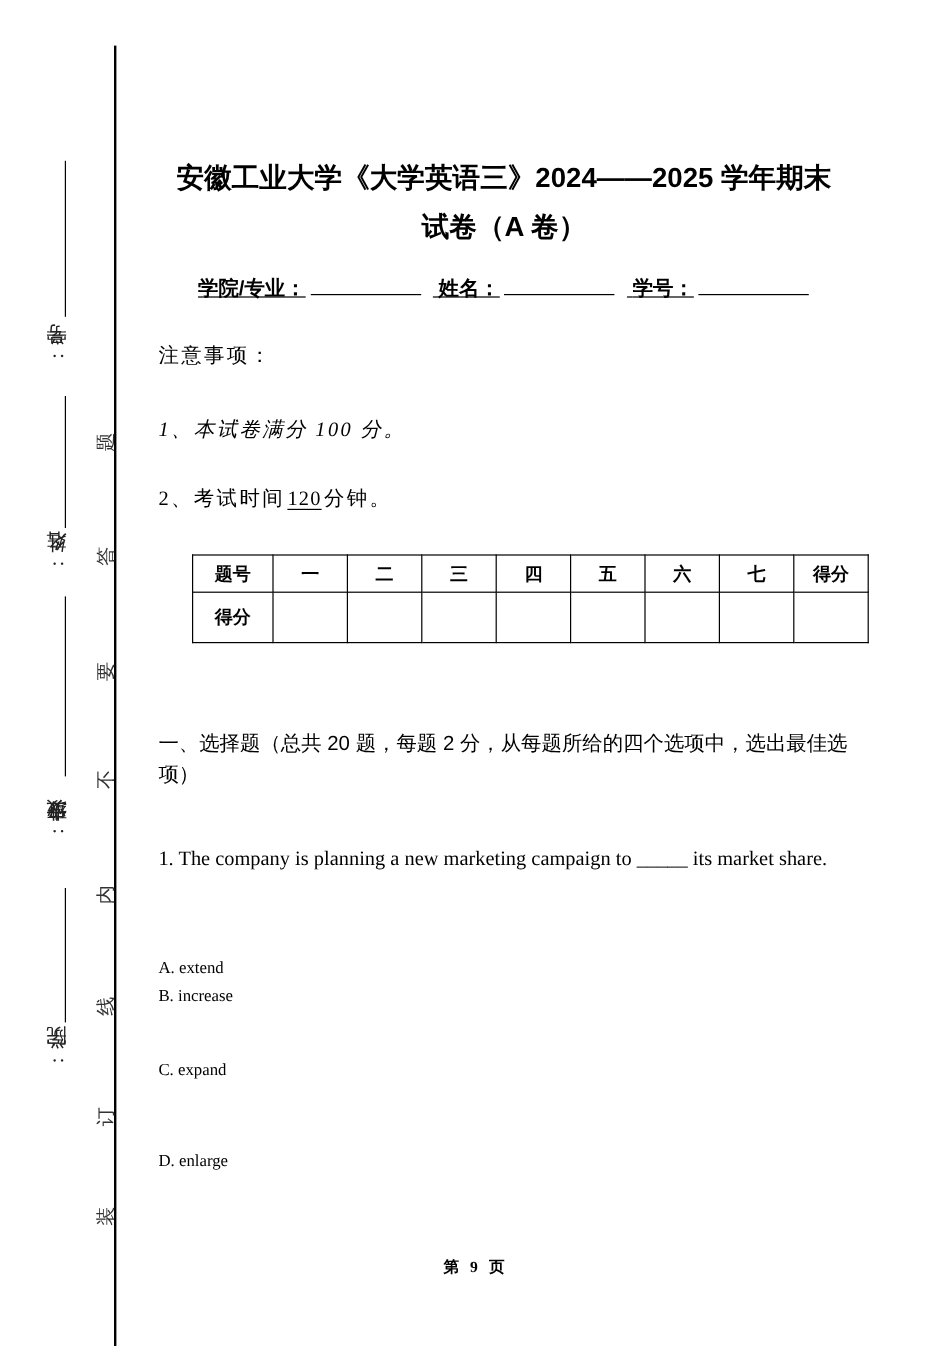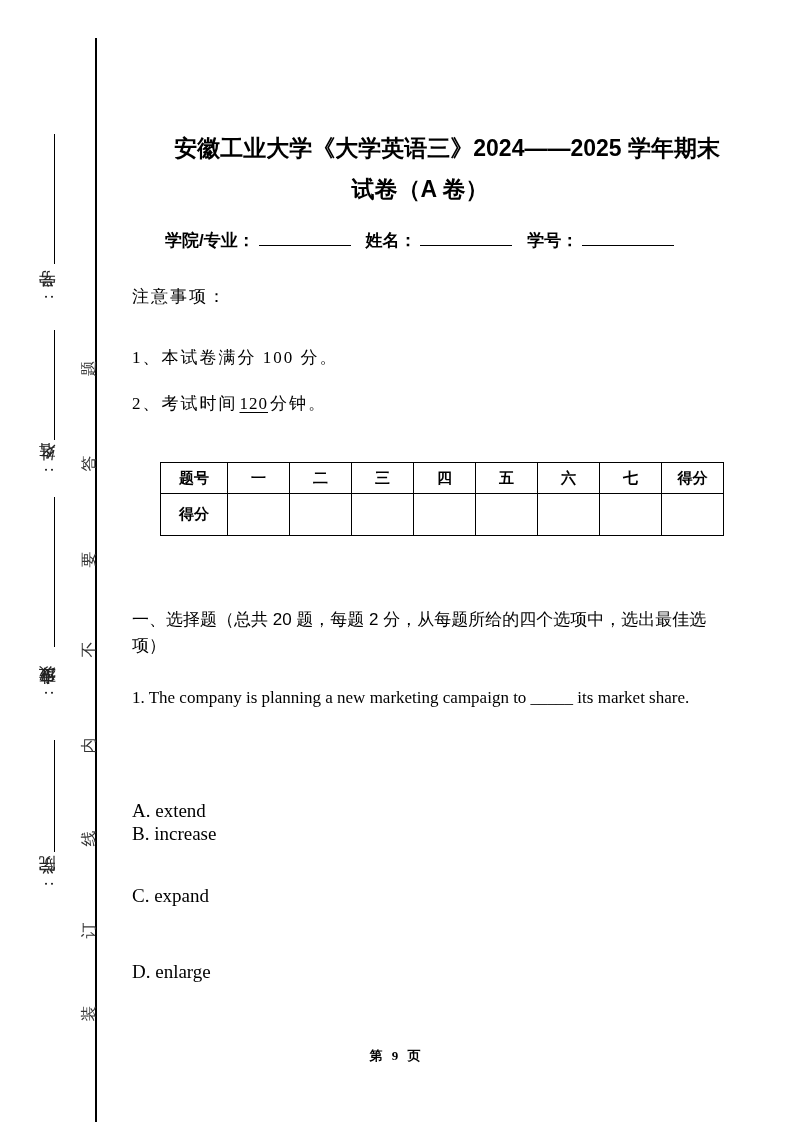--- a/index.html
+++ b/index.html
@@ -2,33 +2,33 @@
 <html><head>
 <meta charset="utf-8">
 <style>
   html, body { margin:0; padding:0; background:#ffffff; }
   body { width:793px; height:1122px; position:relative; overflow:hidden; color:#000; font-family:"Liberation Serif","DejaVu Serif",serif; }
   .binding-line { position:absolute; left:95px; top:38px; width:2px; height:1084px; background:#000; }
   .side-seg { position:absolute; left:54px; width:1px; background:#000; }
   .side-label { position:absolute; left:36px; width:22px; font-size:17px; font-family:"Liberation Serif","DejaVu Serif",serif; writing-mode:vertical-rl; transform:rotate(180deg); display:flex; align-items:center; justify-content:center; color:#222; letter-spacing:1px; }
   .warn-char { position:absolute; left:79px; font-size:16px; color:#333; transform:rotate(-90deg); width:20px; text-align:center; }
   .title { position:absolute; left:120px; width:600px; text-align:center; font-family:"Liberation Sans","DejaVu Sans",sans-serif; font-weight:bold; font-size:23px; letter-spacing:0px; }
-  .info-line { position:absolute; top:229px; left:165px; font-family:"Liberation Sans","DejaVu Sans",sans-serif; font-weight:bold; font-size:17px; white-space:nowrap; }
+  .info-line { position:absolute; top:229px; left:165px; font-family:"Liberation Sans","DejaVu Sans",sans-serif; font-weight:bold; font-size:17px; white-space:nowrap;text-decoration:underline; }
   .info-line .blank { display:inline-block; width:92px; border-bottom:1px solid #000; height:16px; vertical-align:baseline; margin:0 10px 0 4px; }
   .para { position:absolute; left:132px; font-size:17px; letter-spacing:2px; white-space:nowrap; }
   .para .ul { display:inline-block; text-decoration:underline; text-underline-offset:3px; padding:0 2px; letter-spacing:1px; }
   table.score { position:absolute; left:148px; top:462px; border-collapse:collapse; font-family:"Liberation Sans","DejaVu Sans",sans-serif; font-size:15px;margin-left:12px; }
   table.score td { border:1px solid #000; text-align:center; padding:0; }
   table.score td.hdr { font-weight:bold; }
   table.score tr.r0 td { height:30px; }
   table.score tr.r1 td { height:41px; }
   table.score tr.r2 td { height:50px; }
   .section-head { position:absolute; left:132px; top:607px; width:580px; font-family:"Liberation Sans","DejaVu Sans",sans-serif; font-size:17px; line-height:26px; }
   .q { position:absolute; left:132px; width:580px; font-size:17px; line-height:42px; text-align:justify; }
-  .opt { position:absolute; left:132px; font-size:19px; }
+  .opt { position:absolute; left:132px; font-size:14px; }
   .footer { position:absolute; left:0; width:793px; top:1047px; text-align:center; font-family:"Liberation Serif","DejaVu Serif",serif; font-weight:bold; font-size:13px; letter-spacing:3px; }
 </style>
 </head>
 <body>
 
 <div class="binding-line"></div>
 
 <div class="side-seg" style="top:134px;height:130px;"></div>
 <div class="side-label" style="top:268px;height:58px;">学号:</div>
 <div class="side-seg" style="top:330px;height:110px;"></div>
@@ -40,34 +40,34 @@
 
 <div class="warn-char" style="top:358px;">题</div>
 <div class="warn-char" style="top:453px;">答</div>
 <div class="warn-char" style="top:549px;">要</div>
 <div class="warn-char" style="top:639px;">不</div>
 <div class="warn-char" style="top:735px;">内</div>
 <div class="warn-char" style="top:828px;">线</div>
 <div class="warn-char" style="top:920px;">订</div>
 <div class="warn-char" style="top:1003px;">装</div>
 
-<div class="title" style="top:133px;text-align:right;">安徽工业大学《大学英语三》2024——2025 学年期末</div>
+<div class="title" style="top:133px;">安徽工业大学《大学英语三》2024——2025 学年期末</div>
 <div class="title" style="top:174px;">试卷（A 卷）</div>
 
 <div class="info-line">
   <span>学院/专业：</span><span class="blank"></span>
   <span>姓名：</span><span class="blank"></span>
   <span>学号：</span><span class="blank"></span>
 </div>
 
 <div class="para" style="top:285px;text-align:center;">注意事项：</div>
-<div class="para" style="top:346px;">
+<div class="para" style="top:346px;font-style:italic;">
   <span>1、本试卷满分 100 分。</span>
 </div>
-<div class="para" style="top:392px;">
+<div class="para" style="top:404px;">
   <span>2、考试时间</span><span class="ul">120</span><span>分钟。</span>
 </div>
 
 <table class="score">
   <tbody>
       <tr class="r0">
     <td class="hdr" style="width:66px;">题号</td>
     <td class="hdr" style="width:61px;">一</td>
     <td class="hdr" style="width:61px;">二</td>
     <td class="hdr" style="width:61px;">三</td>
@@ -86,20 +86,20 @@
     <td></td>
     <td></td>
     <td></td>
     <td></td>
   </tr>
 </tbody>
   </table>
 
 <div class="section-head">一、选择题（总共 20 题，每题 2 分，从每题所给的四个选项中，选出最佳选项）</div>
 
-<div class="q" style="top:677px;">1. The company is planning a new marketing campaign to _____ its market share.</div>
+<div class="q" style="top:695px;">1. The company is planning a new marketing campaign to _____ its market share.</div>
 
 <div class="opt" style="top:800px;">A. extend</div>
 <div class="opt" style="top:823px;">B. increase</div>
 <div class="opt" style="top:885px;text-align:center;">C. expand</div>
 <div class="opt" style="top:961px;">D. enlarge</div>
 
 <div class="footer">第 9 页</div>
 
 </body></html>

